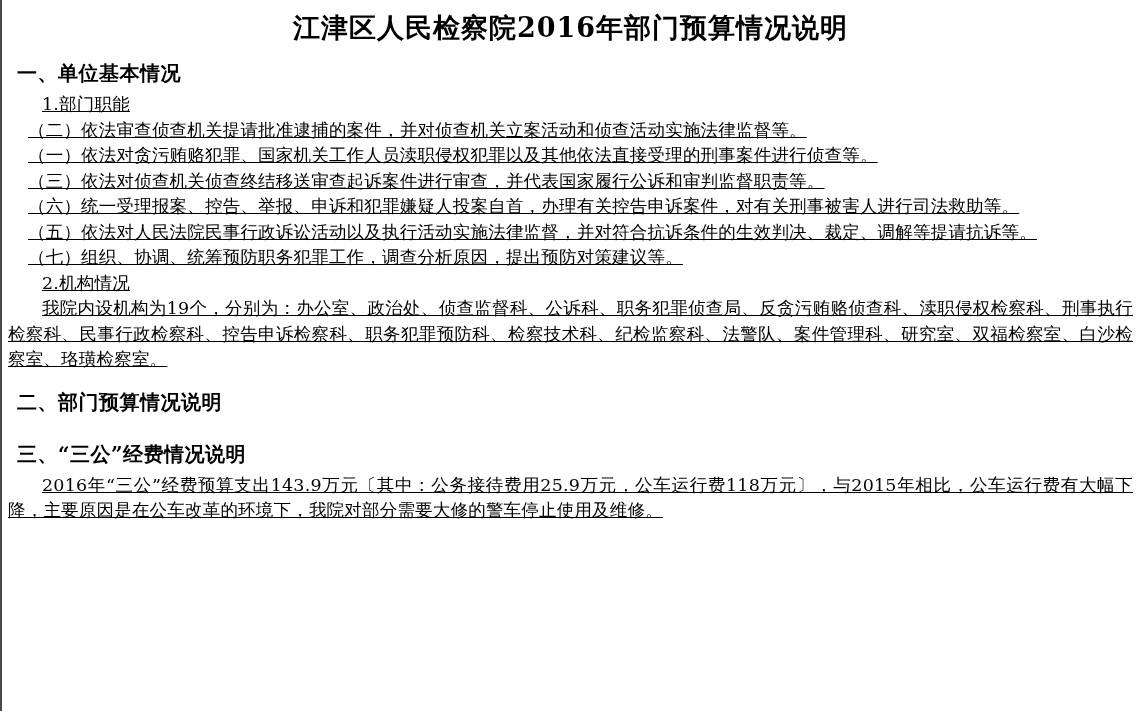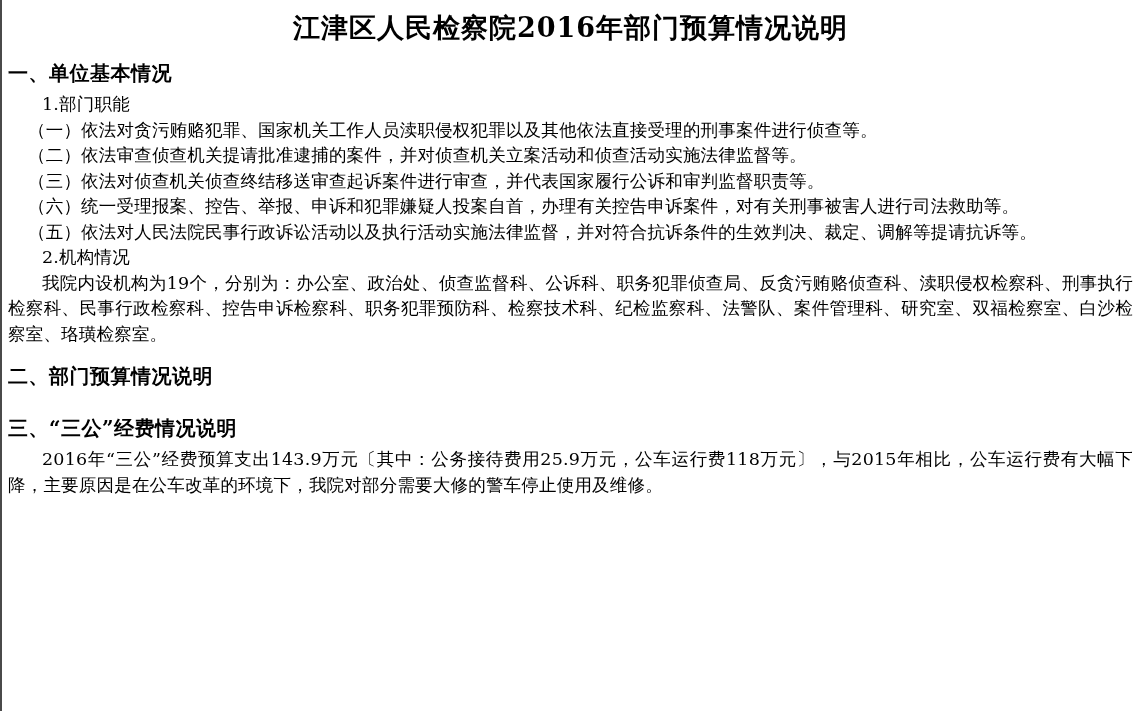--- a/index.html
+++ b/index.html
@@ -36,61 +36,63 @@
     font-weight: bold;
     letter-spacing: 1px;
     line-height: 40px;
     margin: 4px 0 2px 0;
     font-family: "DejaVu Serif", "Liberation Serif", serif;
   }
   .section-head {
     font-size: 20px;
     font-weight: bold;
     line-height: 30px;
-    margin: 10px 0 4px 0;
+    margin: 10px 0 4px 9px;
     letter-spacing: 0.5px;
   }
   .section-head.tight {
     margin-top: 14px;
   }
   p.body {
     font-size: 17.5px;
     line-height: 25.5px;
     margin: 0;
     text-align: justify;
     letter-spacing: 0.2px;
   }
   p.indent1 {
     text-indent: 34px;
   }
   p.hang {
     text-indent: 20px;
   }
   .para-block {
     margin-bottom: 0px;
+    text-decoration: underline;
   }
   .spacer-sm { height: 4px; }
 </style>
 </head>
 <body>
 
 <div class="page">
   <div class="left-rule"></div>
 
   <div class="doc-title">江津区人民检察院2016年部门预算情况说明</div>
 
   <div class="section">
     <div class="section-head">一、单位基本情况</div>
     <div class="para-block">
       <p class="body indent1">1.部门职能</p>
+      <p class="body hang">（二）依法审查侦查机关提请批准逮捕的案件，并对侦查机关立案活动和侦查活动实施法律监督等。</p>
       <p class="body hang">（一）依法对贪污贿赂犯罪、国家机关工作人员渎职侵权犯罪以及其他依法直接受理的刑事案件进行侦查等。</p>
-      <p class="body hang">（二）依法审查侦查机关提请批准逮捕的案件，并对侦查机关立案活动和侦查活动实施法律监督等。</p>
       <p class="body hang">（三）依法对侦查机关侦查终结移送审查起诉案件进行审查，并代表国家履行公诉和审判监督职责等。</p>
       <p class="body hang">（六）统一受理报案、控告、举报、申诉和犯罪嫌疑人投案自首，办理有关控告申诉案件，对有关刑事被害人进行司法救助等。</p>
       <p class="body hang">（五）依法对人民法院民事行政诉讼活动以及执行活动实施法律监督，并对符合抗诉条件的生效判决、裁定、调解等提请抗诉等。</p>
+      <p class="body hang">（七）组织、协调、统筹预防职务犯罪工作，调查分析原因，提出预防对策建议等。</p>
       <p class="body indent1">2.机构情况</p>
       <p class="body indent1">我院内设机构为19个，分别为：办公室、政治处、侦查监督科、公诉科、职务犯罪侦查局、反贪污贿赂侦查科、渎职侵权检察科、刑事执行检察科、民事行政检察科、控告申诉检察科、职务犯罪预防科、检察技术科、纪检监察科、法警队、案件管理科、研究室、双福检察室、白沙检察室、珞璜检察室。</p>
     </div>
   </div>
 
   <div class="section">
     <div class="section-head tight">二、部门预算情况说明</div>
     <div class="spacer-sm"></div>
   </div>
 

